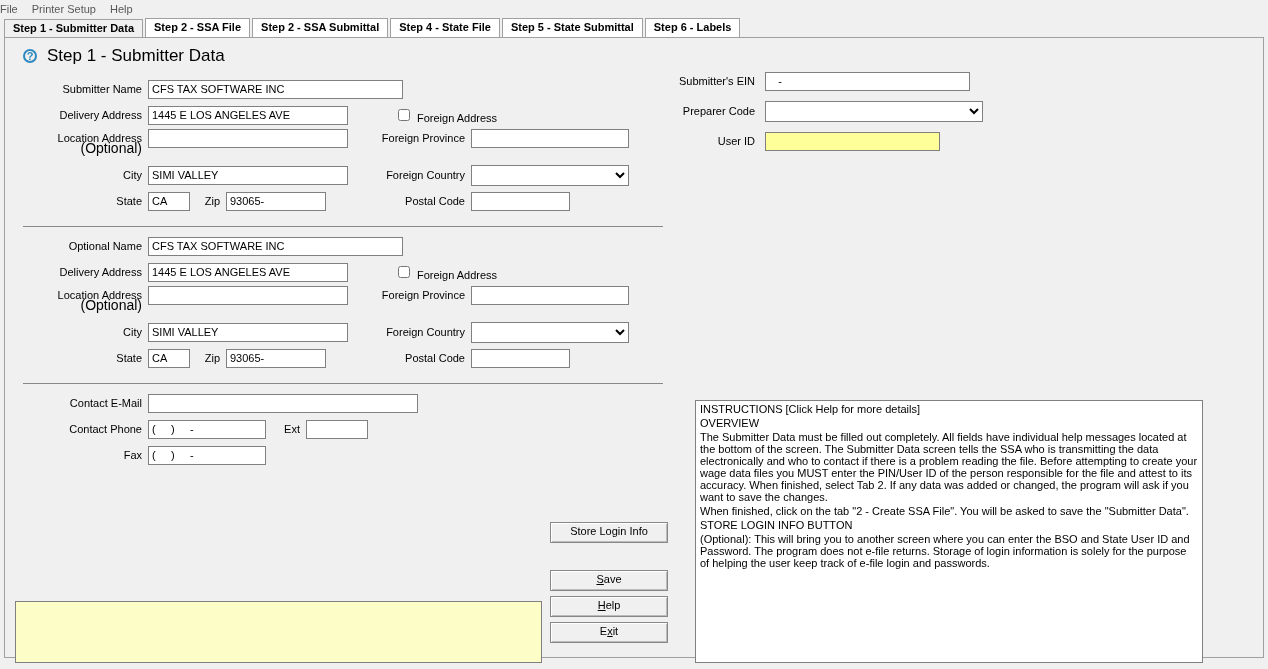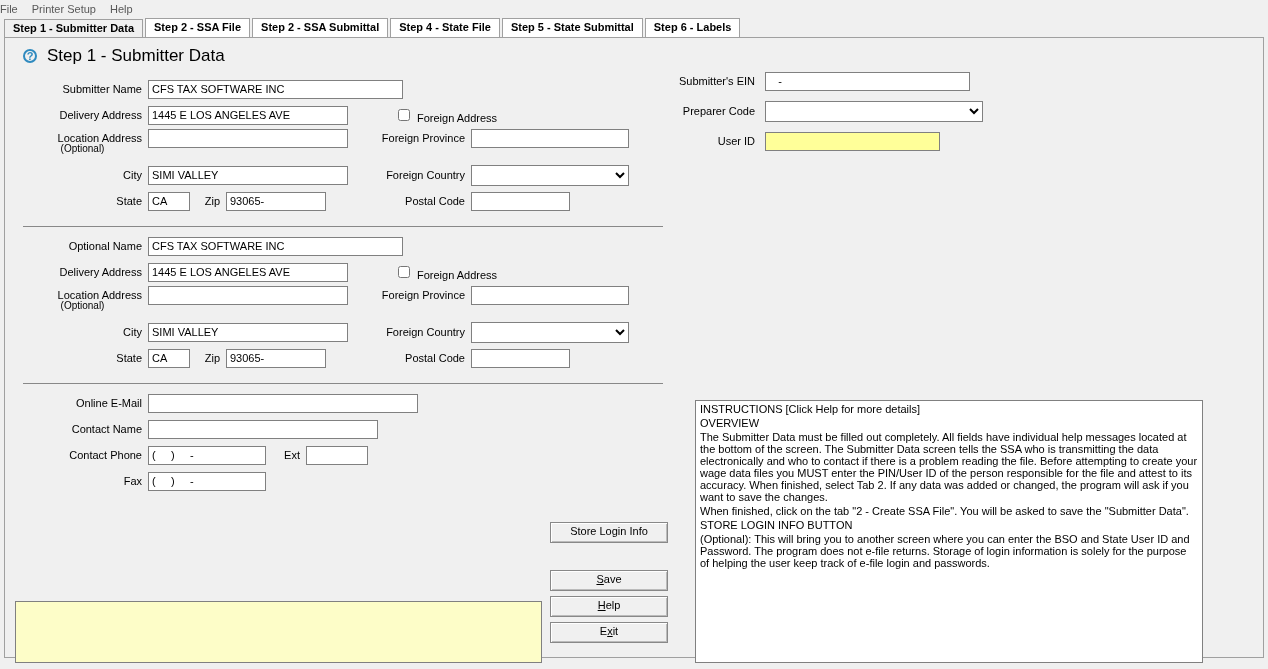--- a/index.html
+++ b/index.html
@@ -11,21 +11,21 @@
   .tab.active { background: #f0f0f0; border-bottom: 1px solid #f0f0f0; position: relative; top: 1px; }
   .tab.inactive { background: #fff; }
   .content { border: 1px solid #a0a0a0; margin: 0 4px 4px; padding: 8px 18px 10px; height: 621px; position: relative; }
   .page-title-row { display: flex; align-items: center; gap: 10px; margin-bottom: 10px; }
   .help-icon { width: 14px; height: 14px; border-radius: 50%; border: 2px solid #2f8abf; color: #2f8abf; display: inline-flex; align-items: center; justify-content: center; font-weight: bold; font-size: 11px; line-height: 1; }
   .page-title { font-size: 17px; }
   .form-area { position: relative; }
   .row { display: flex; align-items: center; height: 26px; }
   .lbl { text-align: right; padding-right: 6px; color: #000; }
   .lblw { width: 125px; }
-  .sub { font-size: 10px; text-align: center; padding-right: 6px; width: 125px; color: #000; position: relative; top: -7px; }
+  .sub { font-size: 14px; text-align: right; padding-right: 6px; width: 125px; color: #000; position: relative; top: -7px; }
   input[type=text] { height: 19px; border: 1px solid #808080; background: #fff; padding: 0 3px; font-family: Tahoma, Arial, sans-serif; }
   select { height: 21px; border: 1px solid #808080; background: #fff; }
   .chk { display: flex; align-items: flex-end; gap: 4px; }
   .chk input { width: 12px; height: 12px; }
   .hr { border-top: 1px solid #888; margin: 12px 0 6px; }
   .col-left { width: 640px; }
   .right-col { position: absolute; left: 640px; top: 28px; }
   .right-row { display: flex; align-items: center; height: 30px; }
   .rlbl { width: 120px; text-align: right; padding-right: 10px; }
   .yellow { background: #ffff99 !important; }
@@ -135,26 +135,22 @@
       <input type="text" style="width: 42px;" value="CA">
       <span class="lbl" style="width:36px">Zip</span>
       <input type="text" style="width: 100px;" value="93065-">
       <span class="lbl" style="width:145px">Postal Code</span>
       <input type="text" style="width: 99px;" value="">
     </div>
 
     <div class="hr"></div>
 
     <div class="row">
-      <span class="lbl lblw">Online E-Mail</span>
+      <span class="lbl lblw">Contact E-Mail</span>
       <input type="text" style="width: 270px;" value="">
-    </div>
-    <div class="row">
-      <span class="lbl lblw">Contact Name</span>
-      <input type="text" style="width: 230px;" value="">
     </div>
     <div class="row">
       <span class="lbl lblw">Contact Phone</span>
       <input type="text" style="width: 118px;" value="(     )     -">
       <span class="lbl" style="width:40px">Ext</span>
       <input type="text" style="width: 62px;" value="">
     </div>
     <div class="row">
       <span class="lbl lblw">Fax</span>
       <input type="text" style="width: 118px;" value="(     )     -">

